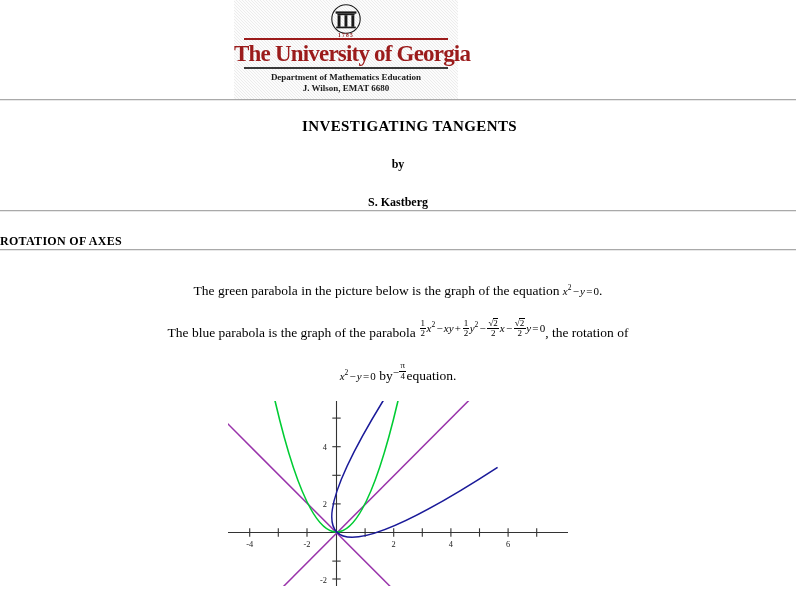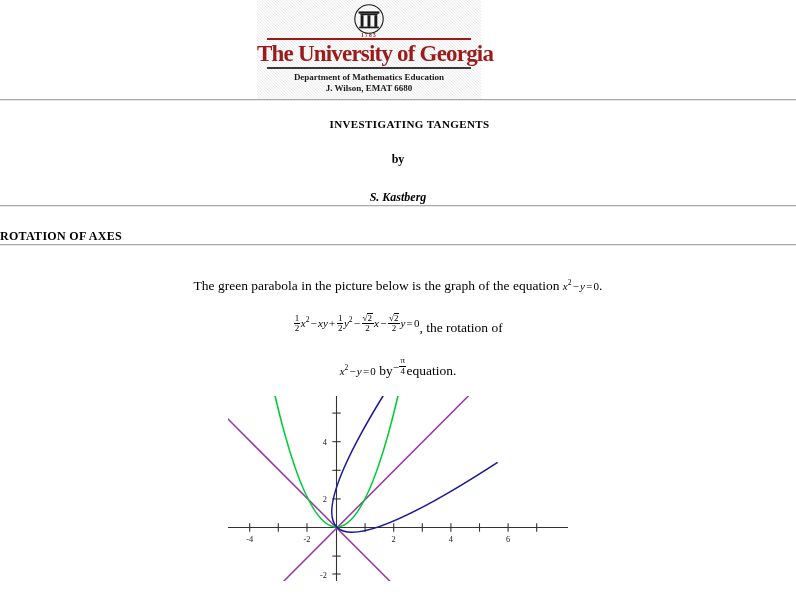--- a/index.html
+++ b/index.html
@@ -15,21 +15,20 @@
     font-family: "Liberation Serif", "DejaVu Serif", serif;
     color: #000000;
     position: relative;
   }
 
   
   .logo-wrap {
     width: 692px;
     display: flex;
     justify-content: center;
-    margin-left: 23px;
   }
   .logo-block {
     width: 224px;
     padding: 4px 0 5px 0;
     background-color: #ececec;
     background-image:
       linear-gradient(45deg, rgba(255,255,255,.85) 25%, transparent 25%, transparent 50%, rgba(255,255,255,.85) 50%, rgba(255,255,255,.85) 75%, transparent 75%);
     background-size: 3px 3px;
     text-align: center;
     position: relative;
@@ -79,38 +78,37 @@
     width: 100%;
     height: 0;
   }
   .rule-1 { margin-top: 8px; }
   .rule-2 { margin-top: 15px; }
   .rule-3 { margin-top: 17px; }
 
   
   .doc-title {
     text-align: center;
-    font-size: 11px;
+    font-size: 15px;
     font-weight: bold;
     letter-spacing: 0.4px;
     margin-top: 17px;
     padding-left: 23px;
   }
   .byline {
     text-align: center;
     font-size: 12px;
     font-weight: bold;
     margin-top: 22px;
   }
   .author {
     text-align: center;
     font-size: 12px;
     font-weight: bold;
     margin-top: 23px;
-    font-style: italic;
   }
   .section-title {
     font-size: 12px;
     font-weight: bold;
     letter-spacing: 0.3px;
     margin-top: 22px;
   }
 
   
   .para {
@@ -214,20 +212,21 @@
 <div class="section-title">ROTATION OF AXES</div>
 
 <hr class="page-rule rule-3">
 
 <div class="para para-1">
   <span>The green parabola in the picture below is the graph of the equation</span>
   <span class="math"><i>x</i><sup>2</sup><span class="op">−</span><i>y</i><span class="op">=</span>0</span><span>.</span>
 </div>
 
 <div class="para para-2">
+  <span>The blue parabola is the graph of the parabola</span>
   <span class="math raise"><span class="frac"><span class="num">1</span><span class="den">2</span></span><i>x</i><sup>2</sup><span class="op">−</span><i>xy</i><span class="op">+</span><span class="frac"><span class="num">1</span><span class="den">2</span></span><i>y</i><sup>2</sup><span class="op">−</span><span class="frac"><span class="num"><span class="radsign">√</span><span class="rad">2</span></span><span class="den">2</span></span><i>x</i><span class="op">−</span><span class="frac"><span class="num"><span class="radsign">√</span><span class="rad">2</span></span><span class="den">2</span></span><i>y</i><span class="op">=</span>0</span><span>, the rotation of</span>
 </div>
 
 <div class="para para-3">
   <span class="math"><i>x</i><sup>2</sup><span class="op">−</span><i>y</i><span class="op">=</span>0</span>
   <span>by</span><span class="math raise"><span style="position:relative;top:1px;">−</span><span class="frac"><span class="num">π</span><span class="den">4</span></span></span><span>equation.</span>
 </div>
 
 <div class="graph-wrap">
   <div class="graph-box">

